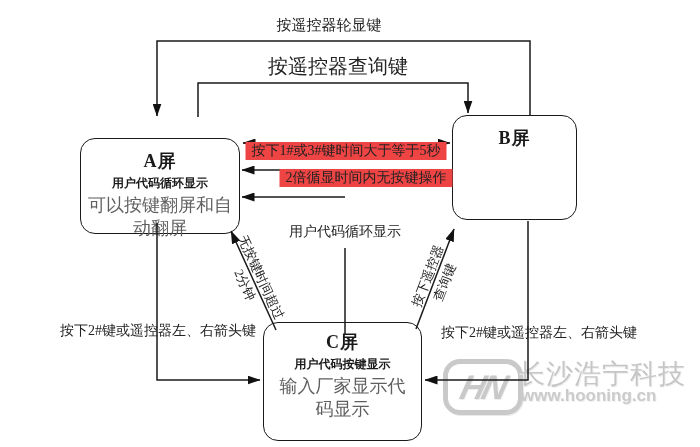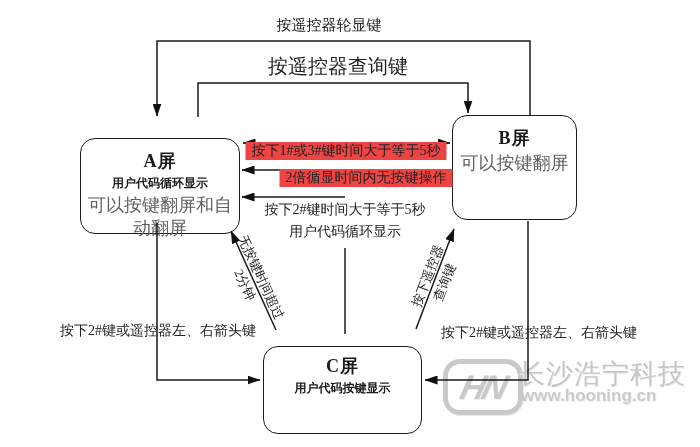--- a/index.html
+++ b/index.html
@@ -58,26 +58,26 @@
   <div class="wm wm-company" style="position:absolute;">长沙浩宁科技</div>
 
   <div class="node" style="left:80px;top:118px;width:160px;height:96px;margin-top:20px;">
     <div class="title">A屏</div>
     <div class="sub">用户代码循环显示</div>
     <div class="desc">可以按键翻屏和自动翻屏</div>
   </div>
 
   <div class="node" style="left:452px;top:115px;width:125px;height:105px;">
     <div class="title">B屏</div>
-    <div class="desc">可以按键翻屏</div>
   </div>
 
-  <div class="node" style="left:263px;top:346px;width:159px;height:88px;">
+  <div class="node" style="left:263px;top:322px;width:159px;height:119px;">
     <div class="title" style="margin-top:7px;">C屏</div>
     <div class="sub">用户代码按键显示</div>
+    <div class="desc">输入厂家显示代码显示</div>
   </div>
 
   <svg class="wires" width="700" height="447" viewBox="0 0 700 447">
     <defs>
       <marker id="arr" viewBox="0 0 13 9" markerUnits="userSpaceOnUse" markerWidth="13" markerHeight="9" refX="12.5" refY="4.5" orient="auto-start-reverse">
         <path d="M0,0 L13,4.5 L0,9 Z" fill="#111"></path>
       </marker>
     </defs>
     <g fill="none" stroke="#1a1a1a" stroke-width="1.5">
       <polyline points="530,116 530,41 157,41 157,116" marker-end="url(#arr)"></polyline>
@@ -93,21 +93,21 @@
     </g>
   </svg>
 
   <div class="lbl" style="left:329px;top:25px;font-size:15px;">按遥控器轮显键</div>
   <div class="lbl" style="left:338px;top:66px;font-size:20px;">按遥控器查询键</div>
 
   <div class="lbl online" style="left:346px;top:143px;">按下1#或3#键时间大于等于5秒</div>
   <div class="lbl online" style="left:366px;top:170px;">2倍循显时间内无按键操作</div>
 
   <div class="lbl twoline" style="left:345px;top:221px;">
-    <span>按下2#键时间大于等于5秒</span><br>
+    <br>
     <span>用户代码循环显示</span>
   </div>
 
   <div class="lbl" style="left:158px;top:331px;">按下2#键或遥控器左、右箭头键</div>
   <div class="lbl" style="left:539px;top:333px;">按下2#键或遥控器左、右箭头键</div>
 
   <div class="lbl diag" id="lbl-diag-left">
     <span>无按键时间超过</span><br>
     <span>2分钟</span>
   </div>

